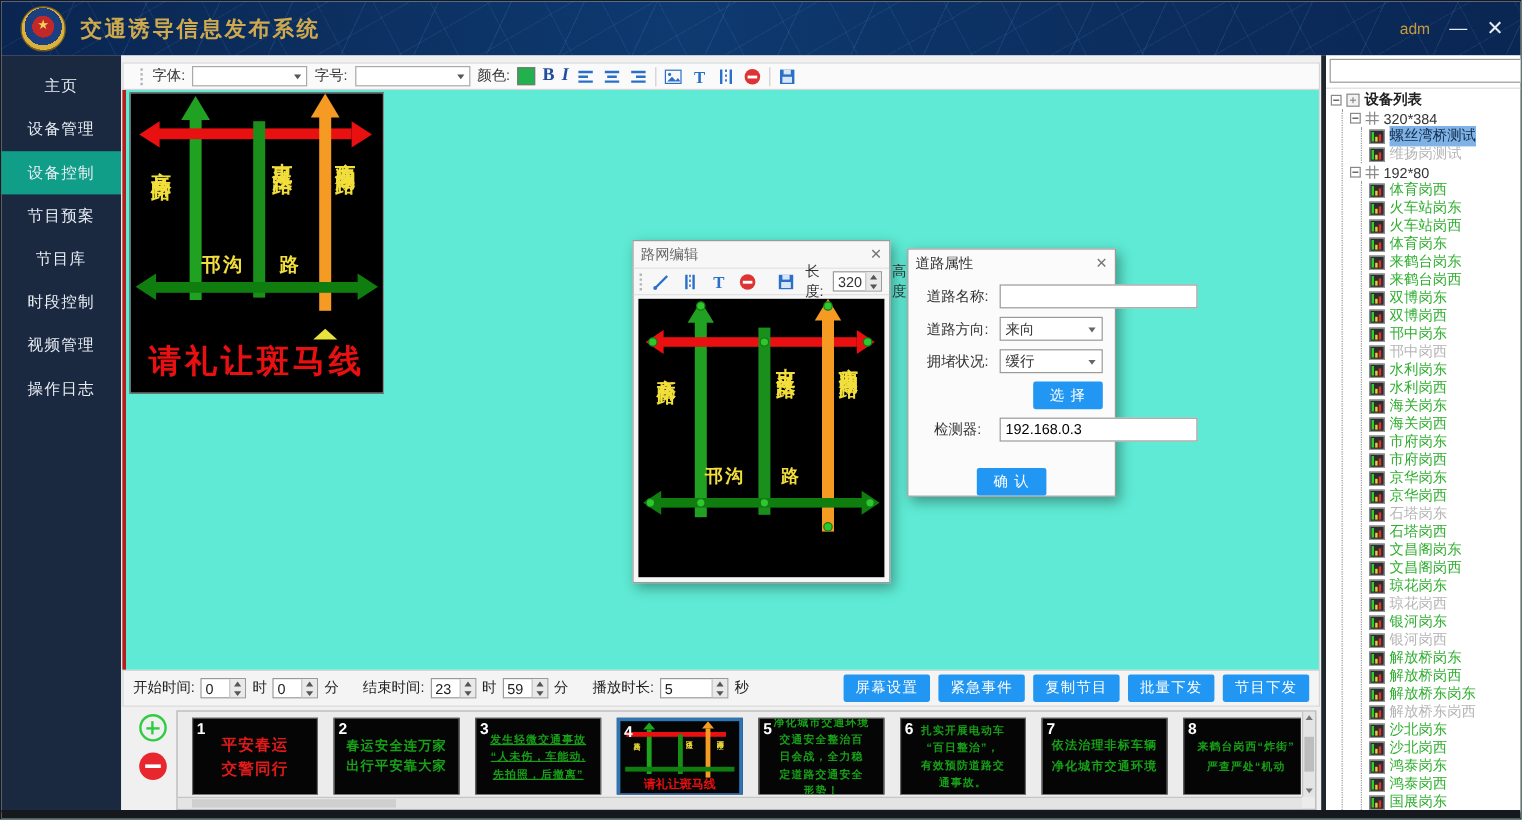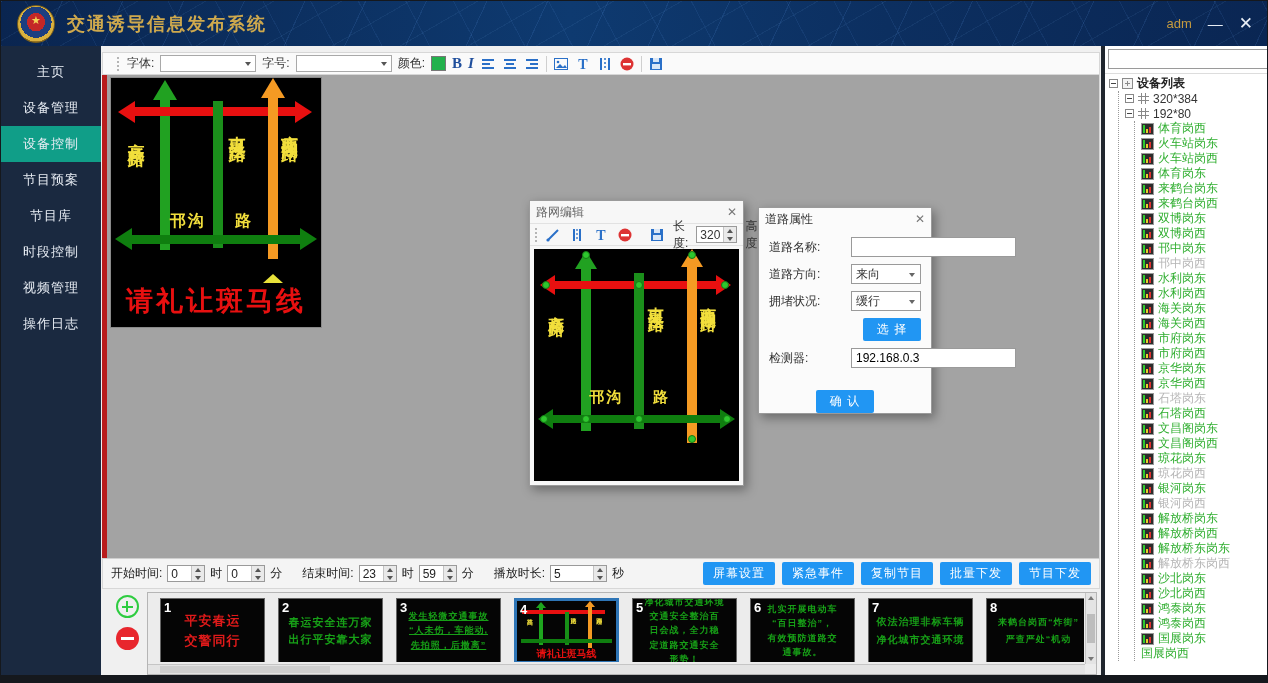--- a/index.html
+++ b/index.html
@@ -36,21 +36,21 @@
   .grip { width:4px; height:14px; border-left:2px dotted #b5b5b5; }
   .tb-select { width:96px; height:17px; background:#fff; border:1px solid #a9a9a9; position:relative; }
   .tb-select::after { content:""; position:absolute; right:4px; top:6px; border-left:3px solid transparent; border-right:3px solid transparent; border-top:4px solid #555; }
   .swatch { width:15px; height:15px; background:#22b14c; border:1px solid #777; }
   .tb-b { color:#1f4e9c; font-weight:bold; font-size:15px; font-family:"Liberation Serif",serif; }
   .tb-i { color:#1f4e9c; font-style:italic; font-weight:bold; font-size:15px; font-family:"Liberation Serif",serif; }
   .tb-sep { width:1px; height:16px; background:#cfcfcf; }
   .icon16 { width:16px; height:16px; display:inline-block; }
 
   
-  .canvas { position:relative; flex:1; margin:0 1px; background:#a3a3a3; border-left:5px solid #b91c1c; border-right:1px solid #d7d7d7; overflow:hidden; }
+  .canvas { position:relative; flex:1; margin:0 1px; background:#5eead4; border-left:3px solid #b91c1c; border-right:1px solid #d7d7d7; overflow:hidden; }
 
   .preview-panel { position:absolute; left:3px; top:2px; width:212px; height:251px; background:#000; border:1px solid #8a8a8a; }
   .diagram { position:absolute; left:0; right:0; top:0; bottom:56px; }
   .tri { position:absolute; width:0; height:0; }
   .bar { position:absolute; }
   .vlabel { position:absolute; writing-mode:vertical-rl; text-orientation:upright; color:#f2df3c; font-weight:bold; font-size:17px; line-height:1; letter-spacing:3px; }
   .hlabel { position:absolute; color:#f2df3c; font-weight:bold; font-size:16px; letter-spacing:2px; }
   .preview-caption { position:absolute; left:0; right:0; bottom:8px; text-align:center; color:#e81010; font-size:27px; font-weight:bold; letter-spacing:3px; }
 
   
@@ -65,21 +65,21 @@
   .spin { display:inline-flex; border:1px solid #9a9a9a; background:#fff; height:17px; align-items:stretch; }
   .spin .val { min-width:23px; padding:0 3px; font-size:12px; display:flex; align-items:center; }
   .spin .btns { display:flex; flex-direction:column; width:13px; border-left:1px solid #c5c5c5; background:#e9e9e9; }
   .spin .btns i { flex:1; position:relative; }
   .spin .btns i::after { content:""; position:absolute; left:3px; top:2px; border-left:3px solid transparent; border-right:3px solid transparent; }
   .spin .btns i.up::after { border-bottom:4px solid #555; }
   .spin .btns i.dn::after { border-top:4px solid #555; }
 
   .road-props { left:651px; top:132px; width:174px; height:207px; background:#fbfbfb; }
   .rp-row { display:flex; align-items:center; margin:7px 10px 0 10px; font-size:12px; color:#333; }
-  .rp-row label { width:62px; text-align:left; margin-right:20px; flex:0 0 auto; }
+  .rp-row label { width:62px; text-align:center; margin-right:4px; flex:0 0 auto; }
   .rp-input { flex:1; height:20px; border:1px solid #9a9a9a; background:#fff; font-size:12px; padding:0 4px; }
   .rp-select { flex:1; height:20px; border:1px solid #9a9a9a; background:#fff; font-size:12px; padding:0 4px; position:relative; line-height:18px; }
   .rp-select::after { content:""; position:absolute; right:5px; top:8px; border-left:3px solid transparent; border-right:3px solid transparent; border-top:4px solid #666; }
   .blue-btn { border:none; background:#2196f3; color:#fff; font-size:12px; padding:3px 10px; border-radius:2px; font-family:inherit; letter-spacing:1px; }
 
   
   .controls { height:31px; margin:0 1px; background:#f4f4f4; border:1px solid #d7d7d7; border-top:1px solid #cfcfcf; display:flex; align-items:center; gap:5px; padding:0 8px; font-size:12px; color:#222; }
   .action-btns { margin-left:auto; display:flex; gap:7px; }
 
   
@@ -526,20 +526,38 @@
               <span class="expbox"></span>
               <span class="root-icon"></span>
               <b>设备列表</b>
             </div>
             <div class="t-children">
               <div class="t-row t-group">
                 <span class="expbox"></span>
                 <span class="grp-icon"></span>
                 <span>320*384</span>
               </div>
+              <div class="t-children">
+                <div class="t-row t-dev selected">
+                  <span class="tl-icon">
+                    <i class="g"></i>
+                    <i class="y"></i>
+                    <i class="r"></i>
+                  </span>
+                  <span class="t-label">螺丝湾桥测试</span>
+                </div>
+                <div class="t-row t-dev offline">
+                  <span class="tl-icon">
+                    <i class="g"></i>
+                    <i class="y"></i>
+                    <i class="r"></i>
+                  </span>
+                  <span class="t-label">维扬岗测试</span>
+                </div>
+              </div>
               <div class="t-row t-group">
                 <span class="expbox"></span>
                 <span class="grp-icon"></span>
                 <span>192*80</span>
               </div>
               <div class="t-children">
                 <div class="t-row t-dev online">
                   <span class="tl-icon">
                     <i class="g"></i>
                     <i class="y"></i>

